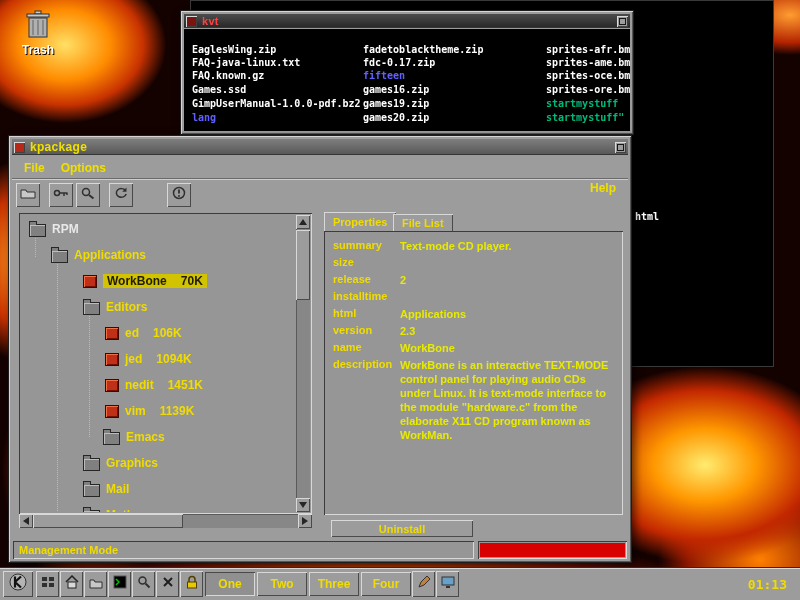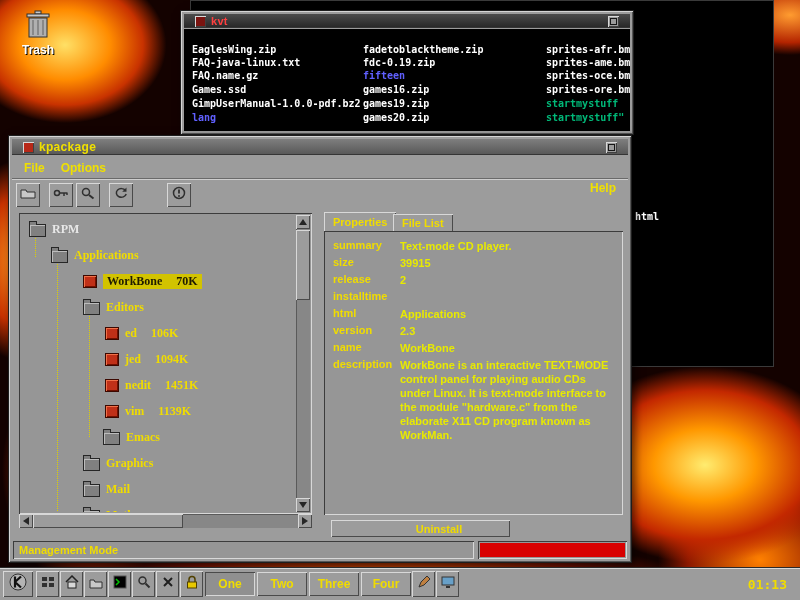--- a/index.html
+++ b/index.html
@@ -19,21 +19,21 @@
   }
   .abs{position:absolute;}
   .frame{background:#9c9c9c;border:1px solid #1e1e1e;
     box-shadow:inset 1px 1px 0 #d6d6d6, inset -1px -1px 0 #565656, 3px 3px 8px rgba(0,0,0,.55);}
   .raised{background:#9c9c9c;box-shadow:inset 1px 1px 0 #d8d8d8, inset -1px -1px 0 #4a4a4a;}
   .sunken{background:#969696;box-shadow:inset 1px 1px 0 #3c3c3c, inset -1px -1px 0 #d8d8d8;}
 
   
   .titlebar{position:absolute;left:3px;right:3px;top:3px;height:16px;
     background:linear-gradient(180deg,#7e7e7e,#565656);display:flex;align-items:center;
-    padding:0 11px;gap:5px;box-shadow:inset 0 -1px 0 #353535;}
+    padding:0 2px;gap:5px;box-shadow:inset 0 -1px 0 #353535;}
   .title{color:#f0e000;font-size:12px;letter-spacing:.3px;}
   .wbtn{width:11px;height:11px;background:#9c9c9c;flex:none;
     box-shadow:inset 1px 1px 0 #d8d8d8, inset -1px -1px 0 #404040;}
   .wbtn.red{background:#b82818;}
   .wbtn.dkred{background:#7a1410;}
   .wbtn.max{display:flex;align-items:center;justify-content:center;}
   .wbtn.max i{display:block;width:5px;height:5px;border:1px solid #161616;}
   .spacer{flex:1;}
 
   
@@ -52,21 +52,21 @@
   
   .kpk{left:8px;top:135px;width:622px;height:426px;}
   .menubar{position:absolute;left:3px;top:21px;right:3px;height:21px;display:flex;align-items:center;
     gap:16px;padding:0 12px;color:#f0e000;font-size:12px;}
   .menubar .help{margin-left:auto;margin-top:40px;}
   .toolbar{position:absolute;left:3px;top:42px;right:3px;height:31px;border-top:1px solid #6a6a6a;
     box-shadow:inset 0 1px 0 #cecece;display:flex;align-items:center;}
   .tbbtn{width:24px;height:24px;display:flex;align-items:center;justify-content:center;flex:none;}
 
   .treepanel{position:absolute;left:10px;top:77px;width:293px;height:301px;overflow:hidden;}
-  .treearea{position:absolute;left:2px;top:2px;right:16px;bottom:2px;overflow:hidden;font-family:Liberation Serif, serif;}
+  .treearea{position:absolute;left:2px;top:2px;right:16px;bottom:2px;overflow:hidden;}
   .titem{position:absolute;display:flex;align-items:center;height:20px;font-size:12px;
     color:#f0dc00;white-space:nowrap;}
   .titem .lbl-white{color:#e8e8e8;}
   .ticon{margin-right:6px;flex:none;}
   .tsize{margin-left:14px;}
   .selwrap{background:#d2c300;color:#201c00;padding:0 4px;display:flex;gap:14px;}
   .fold{width:15px;height:11px;background:#808080;border:1px solid #262626;
     box-shadow:inset 1px 1px 0 #bcbcbc;position:relative;margin-top:3px;}
   .fold::before{content:"";position:absolute;left:-1px;top:-4px;width:6px;height:3px;
     background:#808080;border:1px solid #262626;border-bottom:none;}
@@ -89,21 +89,21 @@
 
   .tab{position:absolute;height:18px;top:78px;padding:0 9px;display:flex;align-items:center;
     font-size:11px;color:#f0dc00;background:#9c9c9c;
     box-shadow:inset 1px 1px 0 #d8d8d8, inset -1px 0 0 #4a4a4a;}
   .tab.active{top:76px;height:20px;}
   .propspanel{position:absolute;left:315px;top:95px;width:299px;height:284px;overflow:hidden;}
   .plabel{position:absolute;left:9px;width:64px;font-size:11px;color:#f0dc00;}
   .pvalue{position:absolute;left:76px;width:214px;font-size:11px;color:#e8ea00;line-height:14px;}
 
   .uninstall{position:absolute;left:322px;top:384px;width:142px;height:17px;color:#f0dc00;
-    font-size:11px;display:flex;align-items:center;justify-content:center;padding-left:37px;}
+    font-size:11px;display:flex;align-items:center;justify-content:center;}
   .statusbar{position:absolute;left:3px;right:3px;top:404px;height:18px;display:flex;gap:4px;padding:1px 1px;}
   .scell1{width:452px;display:flex;align-items:center;padding:0 6px;color:#f0dc00;font-size:11px;}
   .scell2{width:150px;position:relative;}
   .progress{position:absolute;left:2px;top:2px;right:2px;bottom:2px;}
 
   
   .trash{left:12px;top:10px;width:52px;text-align:center;color:#fff;font-size:12px;
     text-shadow:1px 1px 0 #000;}
   
   .taskbar{left:0;top:568px;width:800px;height:32px;background:#9c9c9c;
@@ -132,25 +132,25 @@
       </div>
   </div>
   <div class="kvtbody">
     <div class="trow" style="top:15px">
       <span class="tc c1" style="color: rgb(255, 255, 255);">EaglesWing.zip</span>
       <span class="tc c2" style="color: rgb(255, 255, 255);">fadetoblacktheme.zip</span>
       <span class="tc c3" style="color: rgb(255, 255, 255);">sprites-afr.bmp</span>
     </div>
     <div class="trow" style="top:28px">
       <span class="tc c1" style="color: rgb(255, 255, 255);">FAQ-java-linux.txt</span>
-      <span class="tc c2" style="color: rgb(255, 255, 255);">fdc-0.19.zip</span>
+      <span class="tc c2" style="color: rgb(255, 255, 255);">fdc-0.17.zip</span>
       <span class="tc c3" style="color: rgb(255, 255, 255);">sprites-ame.bmp</span>
     </div>
     <div class="trow" style="top:41px">
-      <span class="tc c1" style="color: rgb(255, 255, 255);">FAQ.name.gz</span>
+      <span class="tc c1" style="color: rgb(255, 255, 255);">FAQ.known.gz</span>
       <span class="tc c2" style="color: rgb(96, 96, 255);">fifteen</span>
       <span class="tc c3" style="color: rgb(255, 255, 255);">sprites-oce.bmp.gz</span>
     </div>
     <div class="trow" style="top:55px">
       <span class="tc c1" style="color: rgb(255, 255, 255);">Games.ssd</span>
       <span class="tc c2" style="color: rgb(255, 255, 255);">games16.zip</span>
       <span class="tc c3" style="color: rgb(255, 255, 255);">sprites-ore.bmp</span>
     </div>
     <div class="trow" style="top:69px">
       <span class="tc c1" style="color: rgb(255, 255, 255);">GimpUserManual-1.0.0-pdf.bz2</span>
@@ -310,21 +310,20 @@
     <span>Properties</span>
   </div>
   <div class="tab" style="left:384px">
     <span>File List</span>
   </div>
 
   <div class="propspanel sunken">
     <span class="plabel" style="top:8px">summary</span>
     <span class="pvalue" style="top:8px">Text-mode CD player.</span>
     <span class="plabel" style="top:25px">size</span>
-    <span class="pvalue" style="top:25px">39915</span>
     <span class="plabel" style="top:42px">release</span>
     <span class="pvalue" style="top:42px">2</span>
     <span class="plabel" style="top:59px">installtime</span>
     <span class="plabel" style="top:76px">html</span>
     <span class="pvalue" style="top:76px">Applications</span>
     <span class="plabel" style="top:93px">version</span>
     <span class="pvalue" style="top:93px">2.3</span>
     <span class="plabel" style="top:110px">name</span>
     <span class="pvalue" style="top:110px">WorkBone</span>
     <span class="plabel" style="top:127px">description</span>

